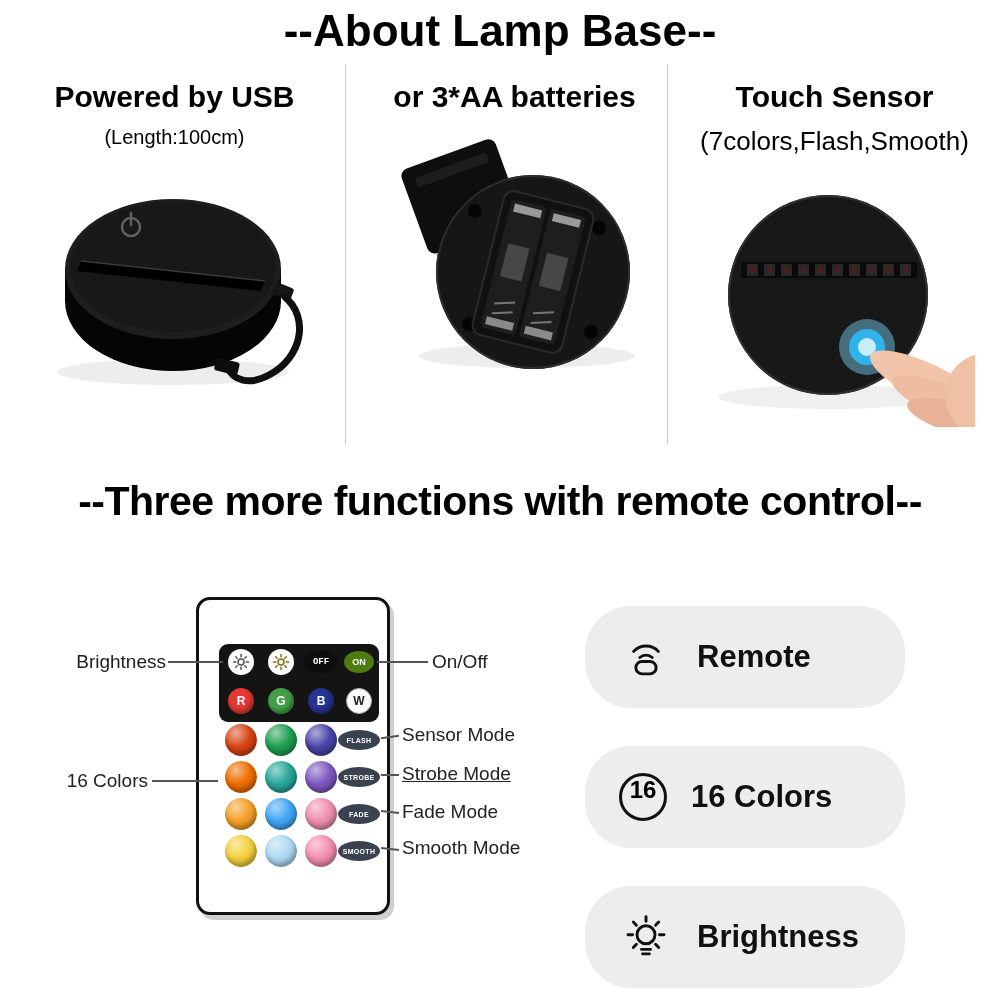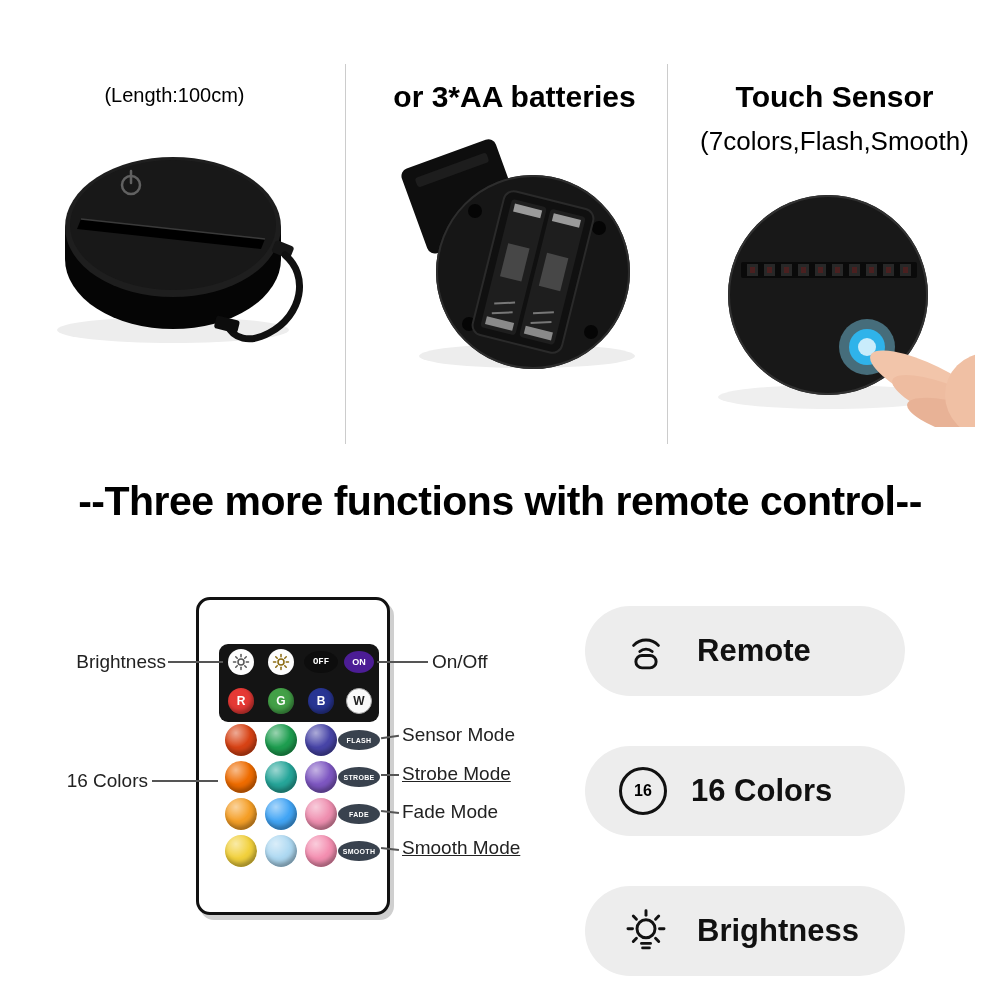--- a/index.html
+++ b/index.html
@@ -34,37 +34,39 @@
                box-shadow:inset -2px -4px 5px rgba(0,0,0,.35); }
   .mode-pill { position:absolute; width:42px; height:20px; border-radius:50%; color:#fff;
                font-size:7px; font-weight:700; display:flex; align-items:center; justify-content:center;
                letter-spacing:.3px; }
 
   .callout { position:absolute; font-size:19px; color:#222; }
   .c-right { text-align:right; }
   .line { position:absolute; height:2px; background:#555; z-index:5; }
 
   
-  .card { position:absolute; left:585px; width:320px; height:90px; background:#ededed; border-radius:46px;
+  .card { position:absolute; left:585px; width:320px; height:102px; background:#ededed; border-radius:46px;
           display:flex; align-items:center; gap:24px; padding-left:34px; }
   .card-1 { top:606px; } .card-2 { top:746px; } .card-3 { top:886px; }
   .card .label { font-size:31px; font-weight:600; color:#111; }
   .icon-circle { width:48px; height:48px; border:3px solid #111; border-radius:50%;
-                 display:flex; align-items:center; justify-content:center; font-size:16px; font-weight:700; flex:0 0 auto; }
+                 display:flex; justify-content:center; font-size:24px; font-weight:700; flex:0 0 auto; }
 </style>
 </head>
 <body>
 
 <div class="canvas">
 
+  <h1 class="title1">--About Lamp Base--</h1>
 
   <div class="divider divider-1"></div>
   <div class="divider divider-2"></div>
 
   <section class="feature feature-1">
+    <h2>Powered by USB</h2>
     <p class="sub">(Length:100cm)</p>
     <div class="photo">
       <svg viewBox="0 0 280 250" width="280" height="250">
         <ellipse cx="138" cy="203" rx="116" ry="13" fill="#ededed"></ellipse>
         <ellipse cx="138" cy="132" rx="108" ry="70" fill="#050505"></ellipse>
         <rect x="30" y="100" width="216" height="32" fill="#050505"></rect>
         <ellipse cx="138" cy="100" rx="108" ry="70" fill="#1e1e1e"></ellipse>
         <ellipse cx="138" cy="98" rx="103" ry="65" fill="#181818"></ellipse>
         <path d="M46 92 L230 112 L226 122 L42 102 Z" fill="#000"></path>
         <path d="M46 92 L230 112" stroke="#3a3a3a" stroke-width="1.5"></path>
@@ -189,21 +191,21 @@
           <line x1="2" y1="12" x2="5" y2="12"></line>
             <line x1="19" y1="12" x2="22" y2="12"></line>
           <line x1="5" y1="5" x2="7" y2="7"></line>
             <line x1="17" y1="17" x2="19" y2="19"></line>
           <line x1="19" y1="5" x2="17" y2="7"></line>
             <line x1="7" y1="17" x2="5" y2="19"></line>
         </g>
       </svg>
     </div>
     <div class="btn pill" style="left: 105px; top: 51px; width: 34px; background-color: rgb(13, 13, 13); font-family: Liberation Mono, monospace;">OFF</div>
-    <div class="btn pill" style="left: 145px; top: 51px; width: 30px; background-color: #4c1d95;">ON</div>
+    <div class="btn pill" style="left: 145px; top: 51px; width: 30px; background-color: #4d7c0f;">ON</div>
 
     <div class="btn rgbw" style="left: 29px; top: 88px; background-color: rgb(229, 57, 53);">R</div>
     <div class="btn rgbw" style="left: 69px; top: 88px; background-color: rgb(67, 160, 71);">G</div>
     <div class="btn rgbw" style="left: 109px; top: 88px; background-color: rgb(40, 53, 147);">B</div>
     <div class="btn rgbw w-btn" style="left: 147px; top: 88px; background-color: rgb(250, 250, 250);">W</div>
 
     <div class="color-dot" style="left: 26px; top: 124px; background-color: rgb(216, 67, 21);"></div>
     <div class="color-dot" style="left: 66px; top: 124px; background-color: rgb(30, 158, 80);"></div>
     <div class="color-dot" style="left: 106px; top: 124px; background-color: rgb(72, 69, 168);"></div>
     <div class="color-dot" style="left: 26px; top: 161px; background-color: rgb(239, 108, 0);"></div>
@@ -233,21 +235,21 @@
 
   <span class="callout" style="left:402px; top:724px;">Sensor Mode</span>
   <div class="line" style="left:381px; top:736px; width:18px; transform:rotate(-8deg);"></div>
 
   <span class="callout" style="left:402px; top:763px;text-decoration:underline;">Strobe Mode</span>
   <div class="line" style="left:381px; top:774px; width:18px;"></div>
 
   <span class="callout" style="left:402px; top:801px;">Fade Mode</span>
   <div class="line" style="left:381px; top:811px; width:18px; transform:rotate(6deg);"></div>
 
-  <span class="callout" style="left:402px; top:837px;text-decoration:underline;">Smooth Mode</span>
+  <span class="callout" style="left:402px; top:837px;">Smooth Mode</span>
   <div class="line" style="left:381px; top:848px; width:18px; transform:rotate(6deg);"></div>
 
   <div class="card card-1">
     <svg viewBox="0 0 48 48" width="54" height="54">
       <path d="M13 19 a15 15 0 0 1 22 0" fill="none" stroke="#111" stroke-width="2.6" stroke-linecap="round"></path>
       <path d="M18.5 24.5 a8 8 0 0 1 11 0" fill="none" stroke="#111" stroke-width="2.6" stroke-linecap="round"></path>
       <rect x="15" y="28" width="18" height="11" rx="5.5" fill="none" stroke="#111" stroke-width="2.6"></rect>
     </svg>
     <span class="label">Remote</span>
   </div>

